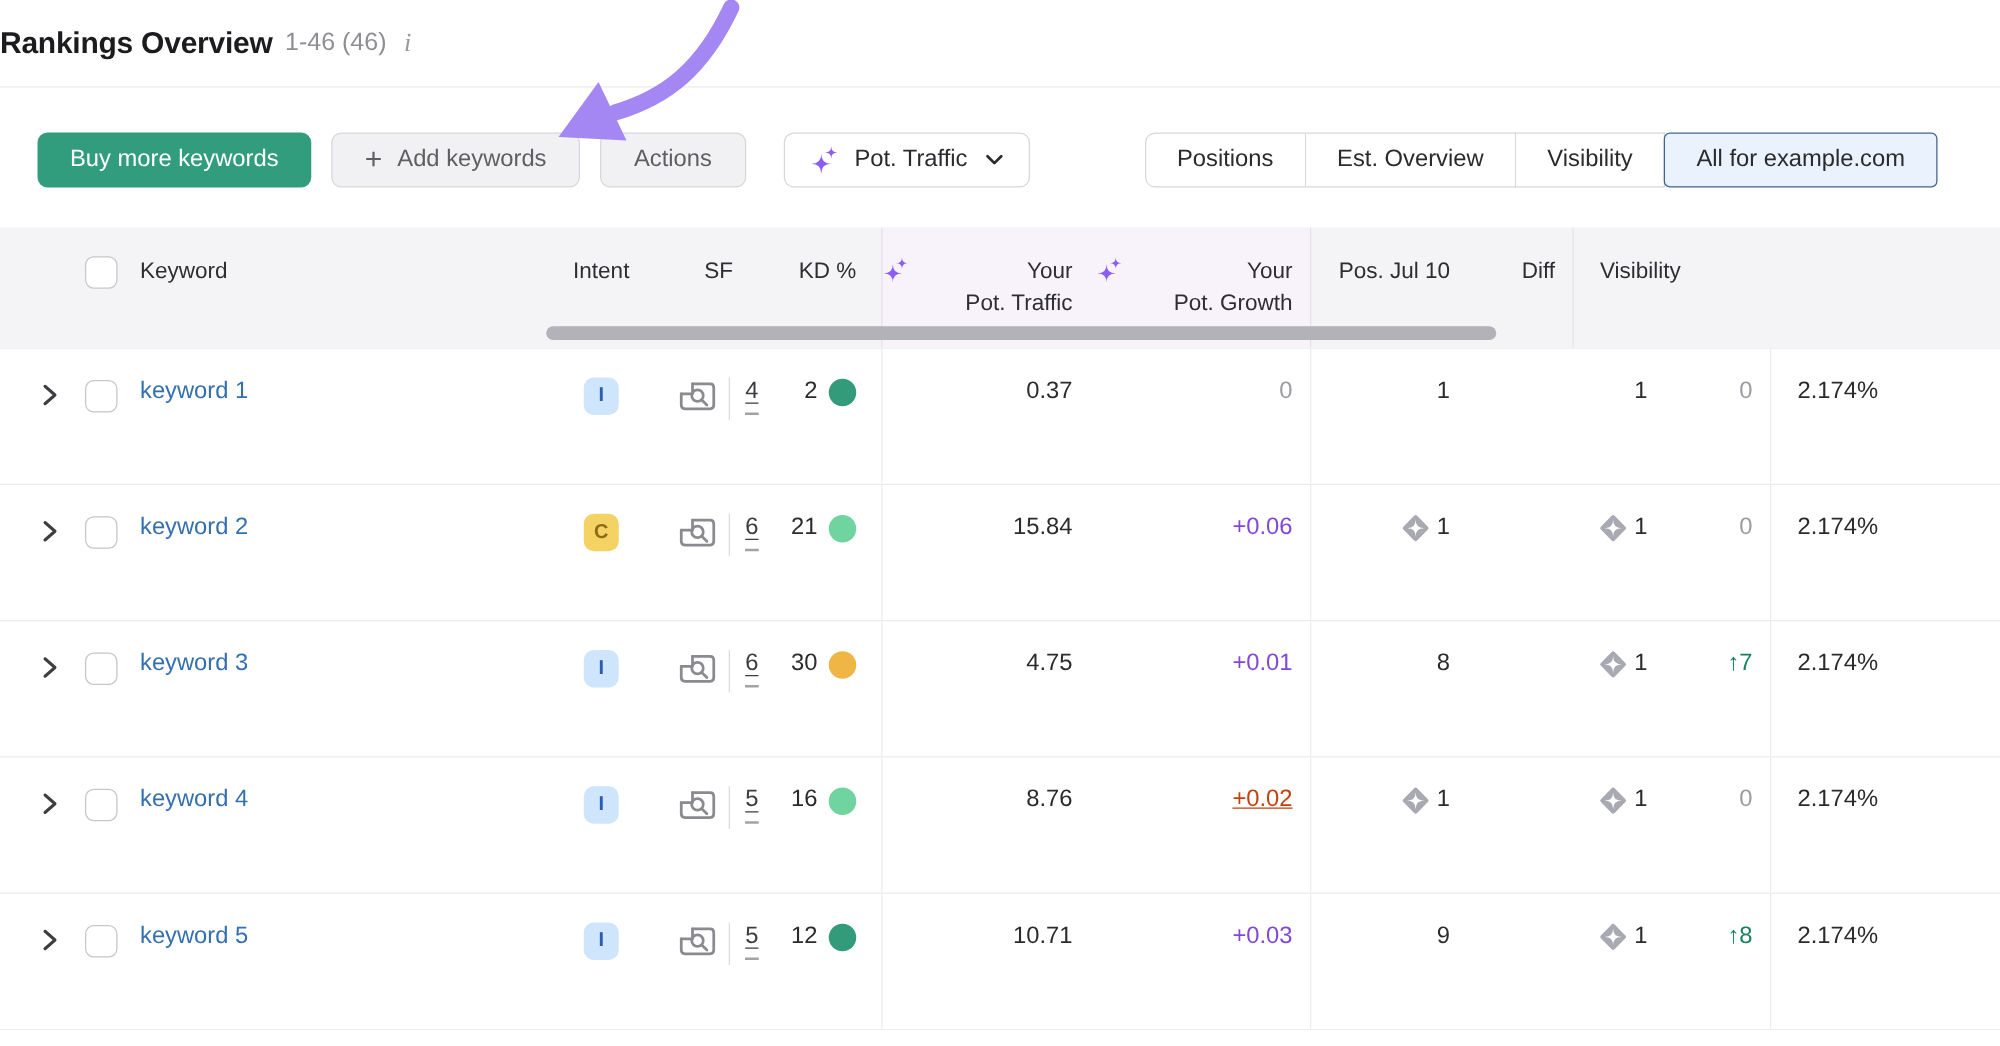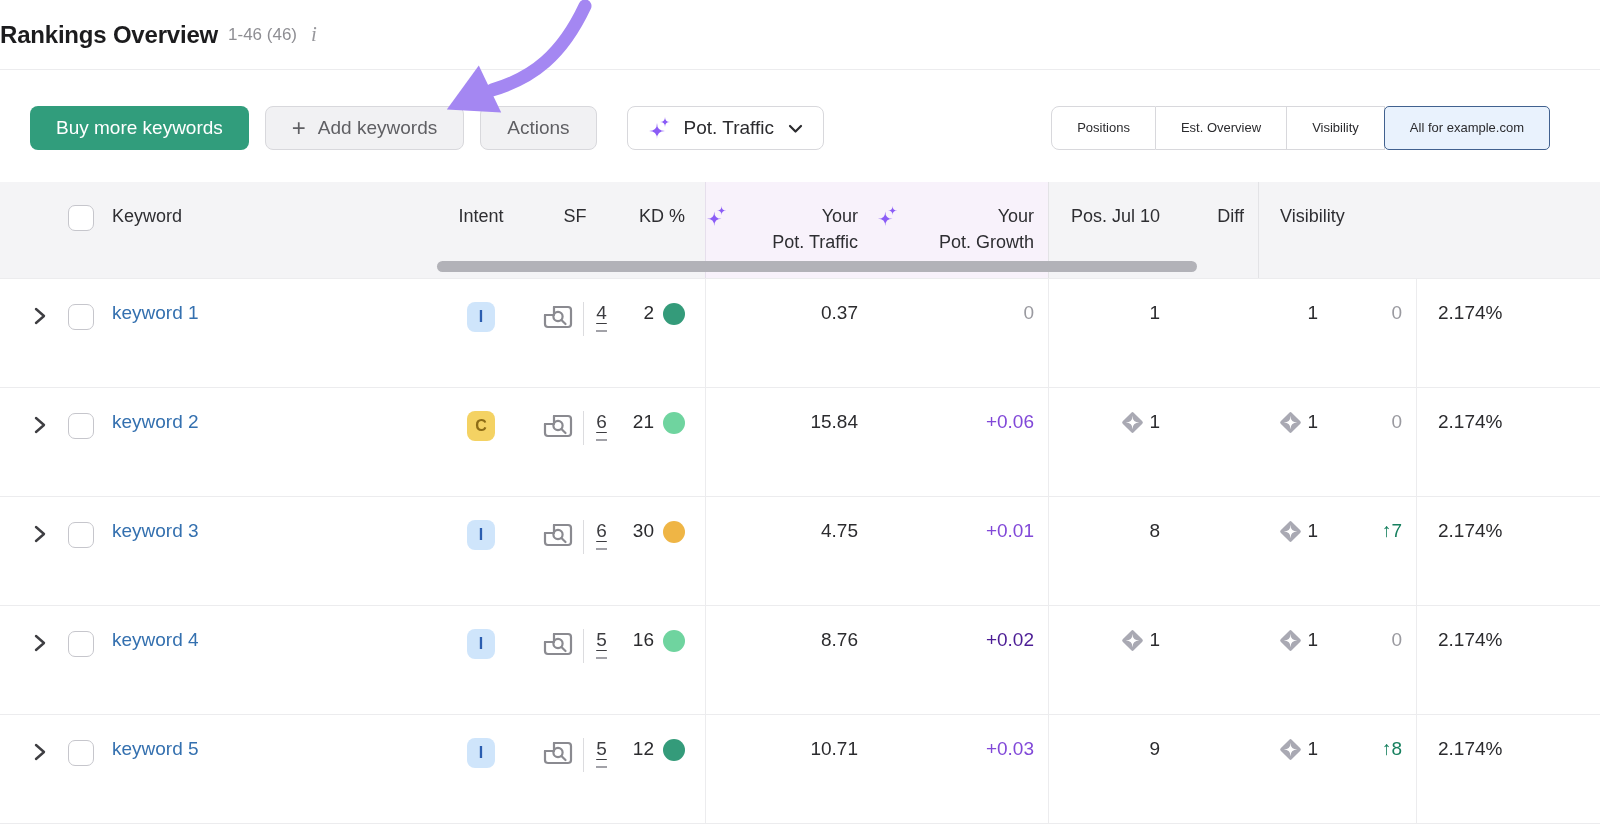--- a/index.html
+++ b/index.html
@@ -4,37 +4,37 @@
 <style>
   * { margin:0; padding:0; box-sizing:border-box; }
   html,body { width:1600px; height:837px; background:#fff; overflow:hidden;
               font-family:"Liberation Sans", sans-serif; color:#2b2b2e; }
   .page { position:relative; width:1600px; height:837px; background:#fff; }
 
   
   .title-bar { height:70px; display:flex; align-items:center; 
                border-bottom:1px solid #ececee; }
   .title { font-size:24px; font-weight:700; color:#1c1c1e; letter-spacing:-0.2px; }
-  .range { font-size:17px; color:#8e8e93; margin-left:10px; }
+  .range { font-size:20px; color:#8e8e93; margin-left:10px; }
   .info  { font-family:"Liberation Serif", serif; font-style:italic; font-size:21px;
            color:#98989d; margin-left:14px; cursor:pointer; }
 
   
   .toolbar { display:flex; padding:36px 50px 32px 30px; height:112px; }
   .btn { height:44px; line-height:42px; border-radius:8px; font-size:19px; cursor:pointer;
          display:inline-flex; align-items:center; white-space:nowrap; }
   .btn-green { background:var(--accent_green); color:#fff; padding:0 26px; border:none; font-weight:500; }
   .btn-gray  { background:#f1f1f3; border:1px solid #d8d8dc; color:#5f5f63; padding:0 26px; }
   .btn-gray .plus { font-size:24px; margin-right:12px; color:#5f5f63; line-height:40px; }
   .gap16 { width:16px; } .gap30 { width:30px; }
   .dropdown { background:#fff; border:1px solid #d8d8dc; color:#2b2b2e; padding:0 20px; }
   .dropdown .dd-label { margin:0 14px 0 12px; }
   .ai-sparkle { color:var(--ai_purple); display:inline-flex; }
   .seg-group { margin-left:auto; display:flex; }
-  .seg { height:44px; line-height:42px; padding:0 25px; font-size:13px; background:#fff;
+  .seg { height:44px; line-height:42px; padding:0 25px; font-size:19px; background:#fff;
          border:1px solid #d8d8dc; border-left:none; color:#2b2b2e; cursor:pointer; white-space:nowrap; }
   .seg:first-child { border-left:1px solid #d8d8dc; border-radius:8px 0 0 8px; }
   .seg.selected { background:var(--selected_tab_bg); border:1.5px solid var(--selected_tab_border);
                   border-radius:5px; margin-left:-1px; }
 
   
   .thead, .trow { display:flex; padding-left:30px; width:1600px; }
   .cell { flex:0 0 auto; }
   .c-exp { width:38px; } .c-chk { width:44px; } .c-kw { width:330px; }
   .c-int { width:78px; display:flex; justify-content:center; }
@@ -352,21 +352,21 @@
       <span class="sf-num">5</span>
     </div>
     <div class="cell c-kd">
       <span class="kd-val">16</span>
       <span class="kd-dot" style="background: rgb(111, 212, 159);"></span>
     </div>
     <div class="cell c-pt">
           <span class="num">8.76</span>
         </div>
     <div class="cell c-pg">
-          <span style="color: #4c1d95;">+0.02</span>
+          <span style="color: #c2410c; text-decoration: underline;">+0.02</span>
         </div>
     <div class="cell c-p10">
       <span class="pos-badge">
         <svg width="23" height="23" viewBox="0 0 24 24">
               <path d="M12 3 L21 12 L12 21 L3 12 Z" fill="#a9a9b3" stroke="#a9a9b3" stroke-width="3.5" stroke-linejoin="round"></path>
               <path d="M12 5 Q12 12 19 12 Q12 12 12 19 Q12 12 5 12 Q12 12 12 5 Z" fill="#fff"></path>
             </svg>
       </span>
       <span class="num">1</span>
     </div>

